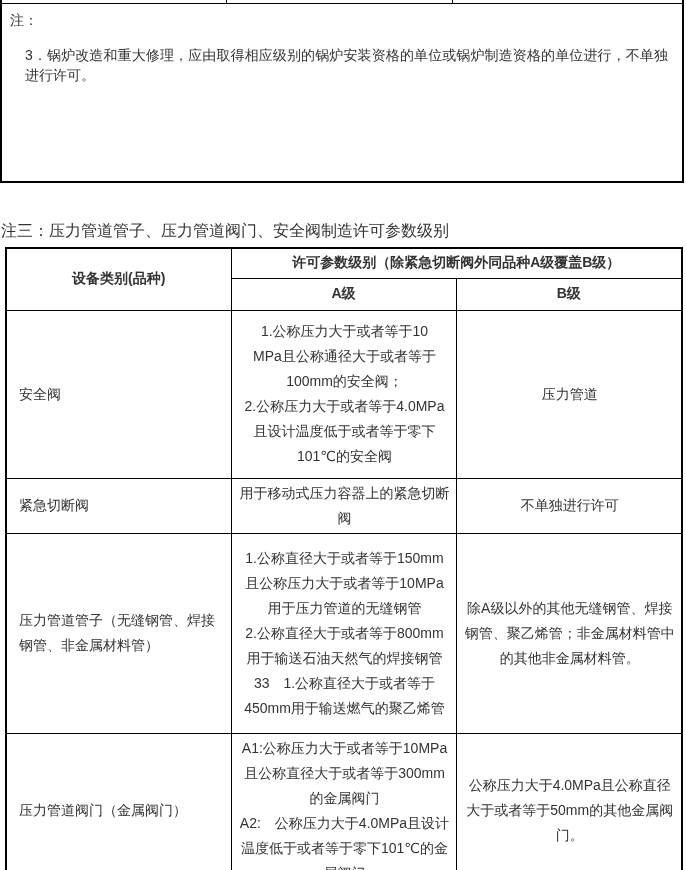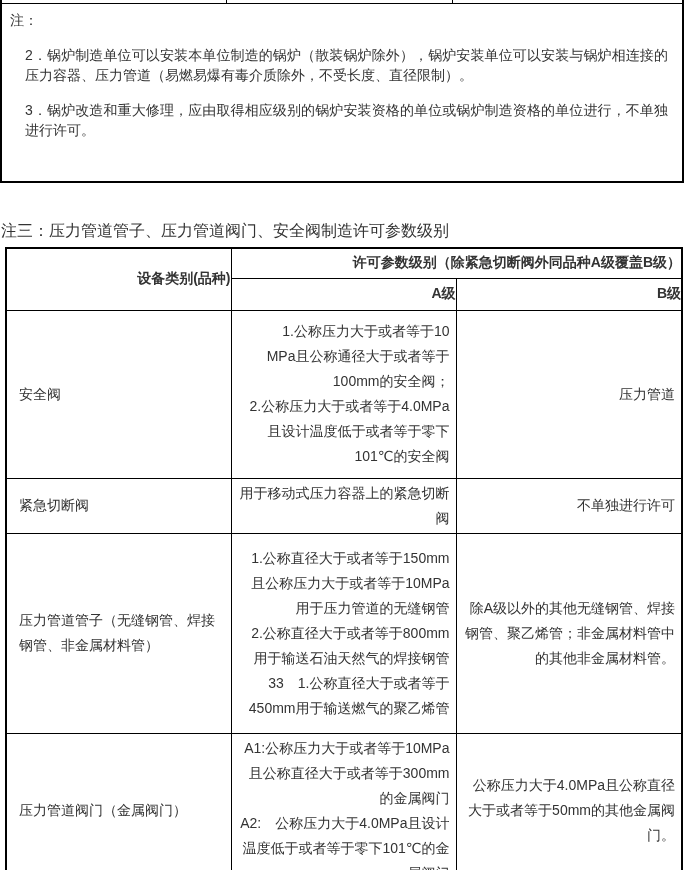--- a/index.html
+++ b/index.html
@@ -49,49 +49,48 @@
   }
   .param-table col.c-equip { width: 225px; }
   .param-table col.c-a { width: 225px; }
   .param-table col.c-b { width: 226px; }
   .param-table th, .param-table td {
     border: 1px solid #000;
     font-size: 14px;
     color: #333333;
     vertical-align: middle;
   }
-  .param-table th { font-weight: bold; text-align: right; }
+  .param-table th { font-weight: bold; text-align: center; }
   tr.h-hdr1 { height: 30px; }
   tr.h-hdr2 { height: 32px; }
   tr.h-r1 { height: 168px; }
   tr.h-r2 { height: 50px; padding-left: 46px; }
   tr.h-r3 { height: 200px; }
   tr.h-r4 { height: 129px; }
   td.cell-equip {
     text-align: left; line-height: 25px; padding: 0 12px;
   }
   td.cell-a, td.cell-b {
-    text-align: right; line-height: 25px; padding: 2px 6px 2px 8px;
+    text-align: center; line-height: 25px; padding: 2px 6px 2px 8px;
     white-space: pre-line;
   }
 </style>
 </head>
 <body>
 
 <div class="page">
 
   <div class="upper-table">
     <div class="sliver-row">
       <div class="sliver-cell c1"></div>
       <div class="sliver-cell c2"></div>
       <div class="sliver-cell c3"></div>
     </div>
     <div class="note-box">
       <div class="note-label">注：</div>
-      <p class="note-para">2．锅炉制造单位可以安装本单位制造的锅炉（散装锅炉除外），锅炉安装单位可以安装与锅炉相连接的压力容器、压力管道（易燃易爆有毒介质除外，不受长度、直径限制）。</p>
       <p class="note-para">3．锅炉改造和重大修理，应由取得相应级别的锅炉安装资格的单位或锅炉制造资格的单位进行，不单独进行许可。</p>
     </div>
   </div>
 
   <h2 class="section-heading">注三：压力管道管子、压力管道阀门、安全阀制造许可参数级别</h2>
 
   <table class="param-table">
     <colgroup>
       <col class="c-equip">
         <col class="c-a">

